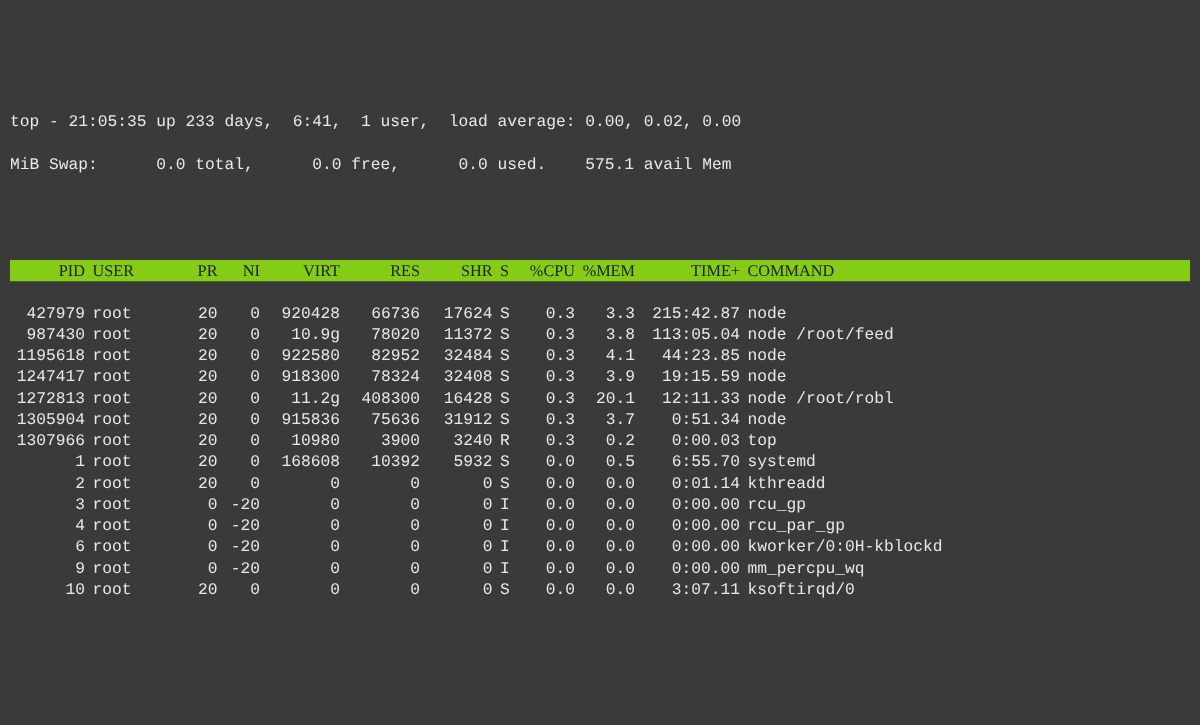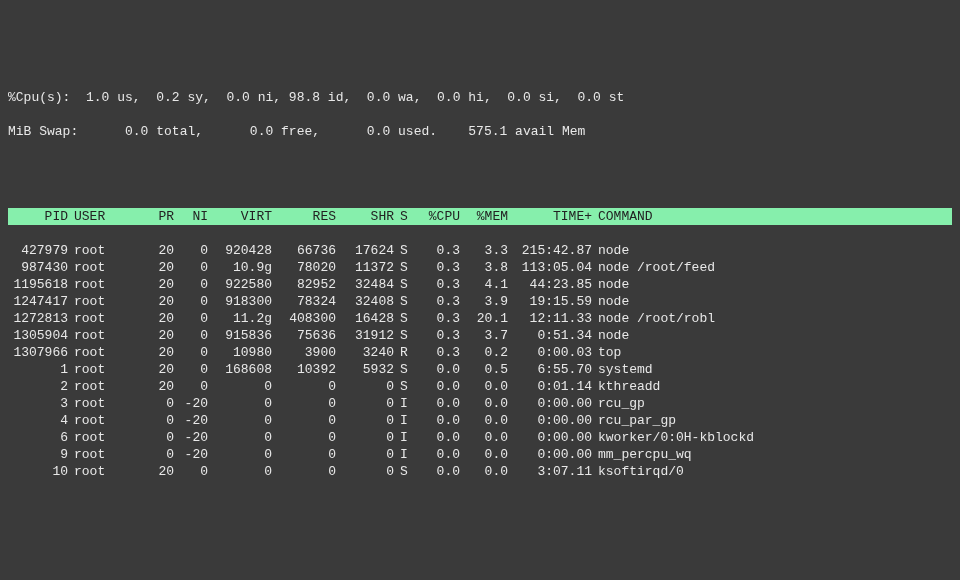--- a/index.html
+++ b/index.html
@@ -10,22 +10,23 @@
       font-size: 13px;
       line-height: 17px;
       width: 960px;
       height: 580px;
       overflow: hidden;
       padding: 4px 8px 0 8px;
       white-space: pre;
     }
     .summary { }
     .hdr-row {
-      background: #86efac;
+      background: #84cc16;
       color: #222;
+      font-family: Liberation Serif, serif;
     }
     .cell { display: inline-block; }
     .pid  { width: 60px; text-align: right; }
     .user { width: 72px; text-align: left; padding-left: 6px; }
     .pr   { width: 34px; text-align: right; }
     .ni   { width: 34px; text-align: right; }
     .virt { width: 64px; text-align: right; }
     .res  { width: 64px; text-align: right; }
     .shr  { width: 58px; text-align: right; }
     .s    { width: 18px; text-align: left; padding-left: 6px; }
@@ -33,21 +34,21 @@
     .mem  { width: 48px; text-align: right; }
     .time { width: 84px; text-align: right; }
     .cmd  { padding-left: 6px; text-align: left; }
   </style>
 </head>
 <body>
 
 
 
 <div class="summary">
-<div>%Cpu(s):  1.0 us,  0.2 sy,  0.0 ni, 98.8 id,  0.0 wa,  0.0 hi,  0.0 si,  0.0 st</div>
+<div>top - 21:05:35 up 233 days,  6:41,  1 user,  load average: 0.00, 0.02, 0.00</div>
 <div>MiB Swap:      0.0 total,      0.0 free,      0.0 used.    575.1 avail Mem</div>
 </div>
 <div>&nbsp;</div>
 <div class="hdr-row"><span class="cell pid">PID</span><span class="cell user">USER</span><span class="cell pr">PR</span><span class="cell ni">NI</span><span class="cell virt">VIRT</span><span class="cell res">RES</span><span class="cell shr">SHR</span><span class="cell s">S</span><span class="cell cpu">%CPU</span><span class="cell mem">%MEM</span><span class="cell time">TIME+</span><span class="cell cmd">COMMAND</span></div>
 <div id="proc-body"><div><span class="cell pid">427979</span><span class="cell user">root</span><span class="cell pr">20</span><span class="cell ni">0</span><span class="cell virt">920428</span><span class="cell res">66736</span><span class="cell shr">17624</span><span class="cell s">S</span><span class="cell cpu">0.3</span><span class="cell mem">3.3</span><span class="cell time">215:42.87</span><span class="cell cmd">node</span></div><div><span class="cell pid">987430</span><span class="cell user">root</span><span class="cell pr">20</span><span class="cell ni">0</span><span class="cell virt">10.9g</span><span class="cell res">78020</span><span class="cell shr">11372</span><span class="cell s">S</span><span class="cell cpu">0.3</span><span class="cell mem">3.8</span><span class="cell time">113:05.04</span><span class="cell cmd">node /root/feed</span></div><div><span class="cell pid">1195618</span><span class="cell user">root</span><span class="cell pr">20</span><span class="cell ni">0</span><span class="cell virt">922580</span><span class="cell res">82952</span><span class="cell shr">32484</span><span class="cell s">S</span><span class="cell cpu">0.3</span><span class="cell mem">4.1</span><span class="cell time">44:23.85</span><span class="cell cmd">node</span></div><div><span class="cell pid">1247417</span><span class="cell user">root</span><span class="cell pr">20</span><span class="cell ni">0</span><span class="cell virt">918300</span><span class="cell res">78324</span><span class="cell shr">32408</span><span class="cell s">S</span><span class="cell cpu">0.3</span><span class="cell mem">3.9</span><span class="cell time">19:15.59</span><span class="cell cmd">node</span></div><div><span class="cell pid">1272813</span><span class="cell user">root</span><span class="cell pr">20</span><span class="cell ni">0</span><span class="cell virt">11.2g</span><span class="cell res">408300</span><span class="cell shr">16428</span><span class="cell s">S</span><span class="cell cpu">0.3</span><span class="cell mem">20.1</span><span class="cell time">12:11.33</span><span class="cell cmd">node /root/robl</span></div><div><span class="cell pid">1305904</span><span class="cell user">root</span><span class="cell pr">20</span><span class="cell ni">0</span><span class="cell virt">915836</span><span class="cell res">75636</span><span class="cell shr">31912</span><span class="cell s">S</span><span class="cell cpu">0.3</span><span class="cell mem">3.7</span><span class="cell time">0:51.34</span><span class="cell cmd">node</span></div><div><span class="cell pid">1307966</span><span class="cell user">root</span><span class="cell pr">20</span><span class="cell ni">0</span><span class="cell virt">10980</span><span class="cell res">3900</span><span class="cell shr">3240</span><span class="cell s">R</span><span class="cell cpu">0.3</span><span class="cell mem">0.2</span><span class="cell time">0:00.03</span><span class="cell cmd">top</span></div><div><span class="cell pid">1</span><span class="cell user">root</span><span class="cell pr">20</span><span class="cell ni">0</span><span class="cell virt">168608</span><span class="cell res">10392</span><span class="cell shr">5932</span><span class="cell s">S</span><span class="cell cpu">0.0</span><span class="cell mem">0.5</span><span class="cell time">6:55.70</span><span class="cell cmd">systemd</span></div><div><span class="cell pid">2</span><span class="cell user">root</span><span class="cell pr">20</span><span class="cell ni">0</span><span class="cell virt">0</span><span class="cell res">0</span><span class="cell shr">0</span><span class="cell s">S</span><span class="cell cpu">0.0</span><span class="cell mem">0.0</span><span class="cell time">0:01.14</span><span class="cell cmd">kthreadd</span></div><div><span class="cell pid">3</span><span class="cell user">root</span><span class="cell pr">0</span><span class="cell ni">-20</span><span class="cell virt">0</span><span class="cell res">0</span><span class="cell shr">0</span><span class="cell s">I</span><span class="cell cpu">0.0</span><span class="cell mem">0.0</span><span class="cell time">0:00.00</span><span class="cell cmd">rcu_gp</span></div><div><span class="cell pid">4</span><span class="cell user">root</span><span class="cell pr">0</span><span class="cell ni">-20</span><span class="cell virt">0</span><span class="cell res">0</span><span class="cell shr">0</span><span class="cell s">I</span><span class="cell cpu">0.0</span><span class="cell mem">0.0</span><span class="cell time">0:00.00</span><span class="cell cmd">rcu_par_gp</span></div><div><span class="cell pid">6</span><span class="cell user">root</span><span class="cell pr">0</span><span class="cell ni">-20</span><span class="cell virt">0</span><span class="cell res">0</span><span class="cell shr">0</span><span class="cell s">I</span><span class="cell cpu">0.0</span><span class="cell mem">0.0</span><span class="cell time">0:00.00</span><span class="cell cmd">kworker/0:0H-kblockd</span></div><div><span class="cell pid">9</span><span class="cell user">root</span><span class="cell pr">0</span><span class="cell ni">-20</span><span class="cell virt">0</span><span class="cell res">0</span><span class="cell shr">0</span><span class="cell s">I</span><span class="cell cpu">0.0</span><span class="cell mem">0.0</span><span class="cell time">0:00.00</span><span class="cell cmd">mm_percpu_wq</span></div><div><span class="cell pid">10</span><span class="cell user">root</span><span class="cell pr">20</span><span class="cell ni">0</span><span class="cell virt">0</span><span class="cell res">0</span><span class="cell shr">0</span><span class="cell s">S</span><span class="cell cpu">0.0</span><span class="cell mem">0.0</span><span class="cell time">3:07.11</span><span class="cell cmd">ksoftirqd/0</span></div></div>
 
 
 
 
 </body></html>

